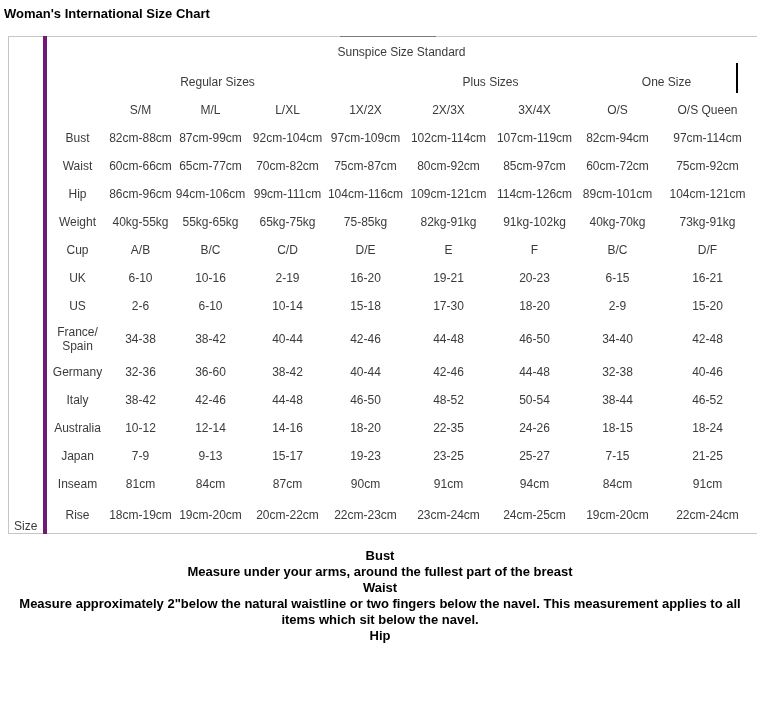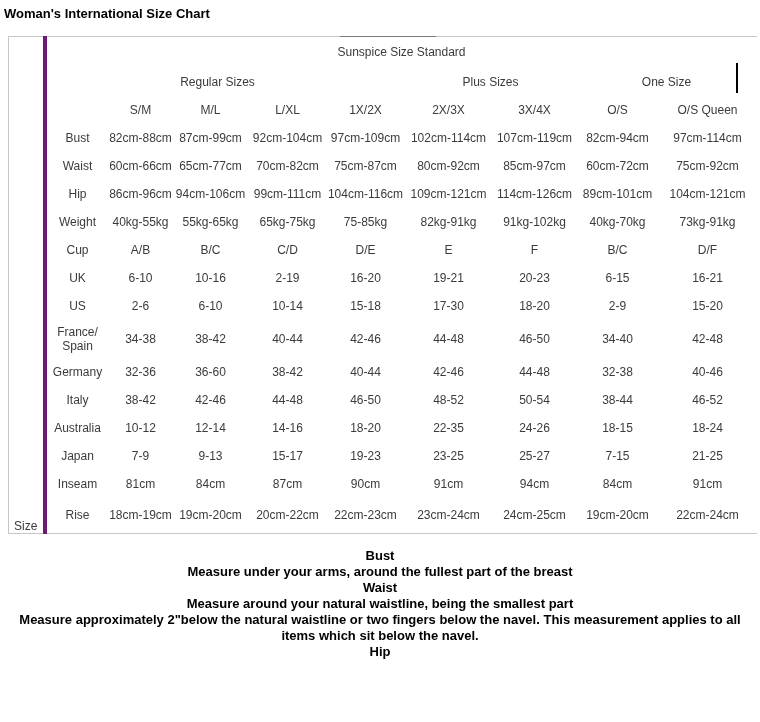--- a/index.html
+++ b/index.html
@@ -244,17 +244,16 @@
         </tbody>
     </table>
     <div class="tick-line"></div>
     <div class="top-dark-seg"></div>
   </div>
 
   <div class="notes" id="notes">
       <div class="note-h">Bust</div>
       <div class="note-t">Measure under your arms, around the fullest part of the breast</div>
       <div class="note-h">Waist</div>
-      <div class="note-t">Measure around your natural waistline, being the smallest part</div>
       <div class="note-t">Measure approximately 2"below the natural waistline or two fingers below the navel. This measurement applies to all items which sit below the navel.</div>
       <div class="note-h">Hip</div>
     </div>
 </div>
 
 </body></html>

